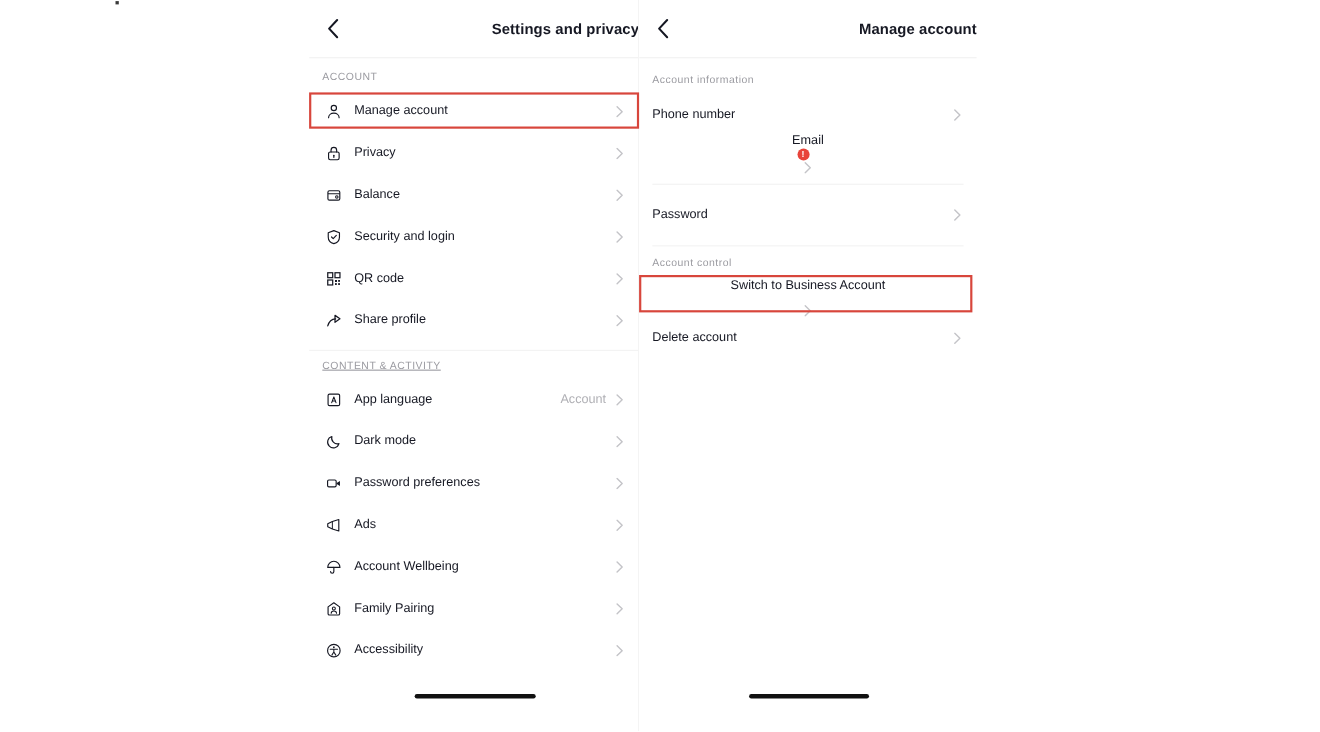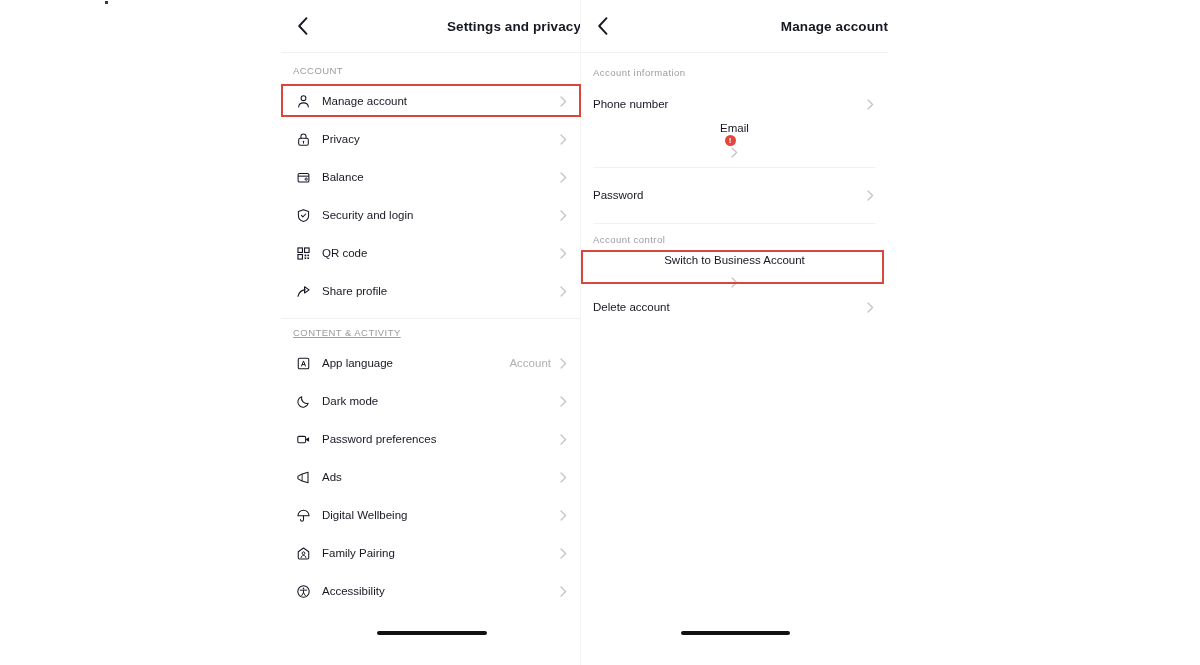--- a/index.html
+++ b/index.html
@@ -356,21 +356,21 @@
         </span>
       </div>
 
       <div class="row">
         <span class="ricon">
           <svg class="icon-svg" width="15" height="15" viewBox="0 0 20 20" fill="none">
             <path d="M2.6 10.4a7.4 7.4 0 0 1 14.8 0z" stroke="#161823" stroke-width="1.4" stroke-linejoin="round"></path>
             <path d="M10 10.4v5.1a2 2 0 0 1-4 0" stroke="#161823" stroke-width="1.4" stroke-linecap="round"></path>
           </svg>
         </span>
-        <span class="rlabel">Digital Wellbeing</span>
+        <span class="rlabel">Account Wellbeing</span>
         <span class="chev">
           <svg class="icon-svg" width="7" height="11" viewBox="0 0 7 11" fill="none">
             <path d="M1 1 L5.6 5.5 L1 10" stroke="currentColor" stroke-width="1.3" stroke-linecap="round" stroke-linejoin="round"></path>
           </svg>
         </span>
       </div>
 
       <div class="row">
         <span class="ricon">
           <svg class="icon-svg" width="15" height="15" viewBox="0 0 20 20" fill="none">

